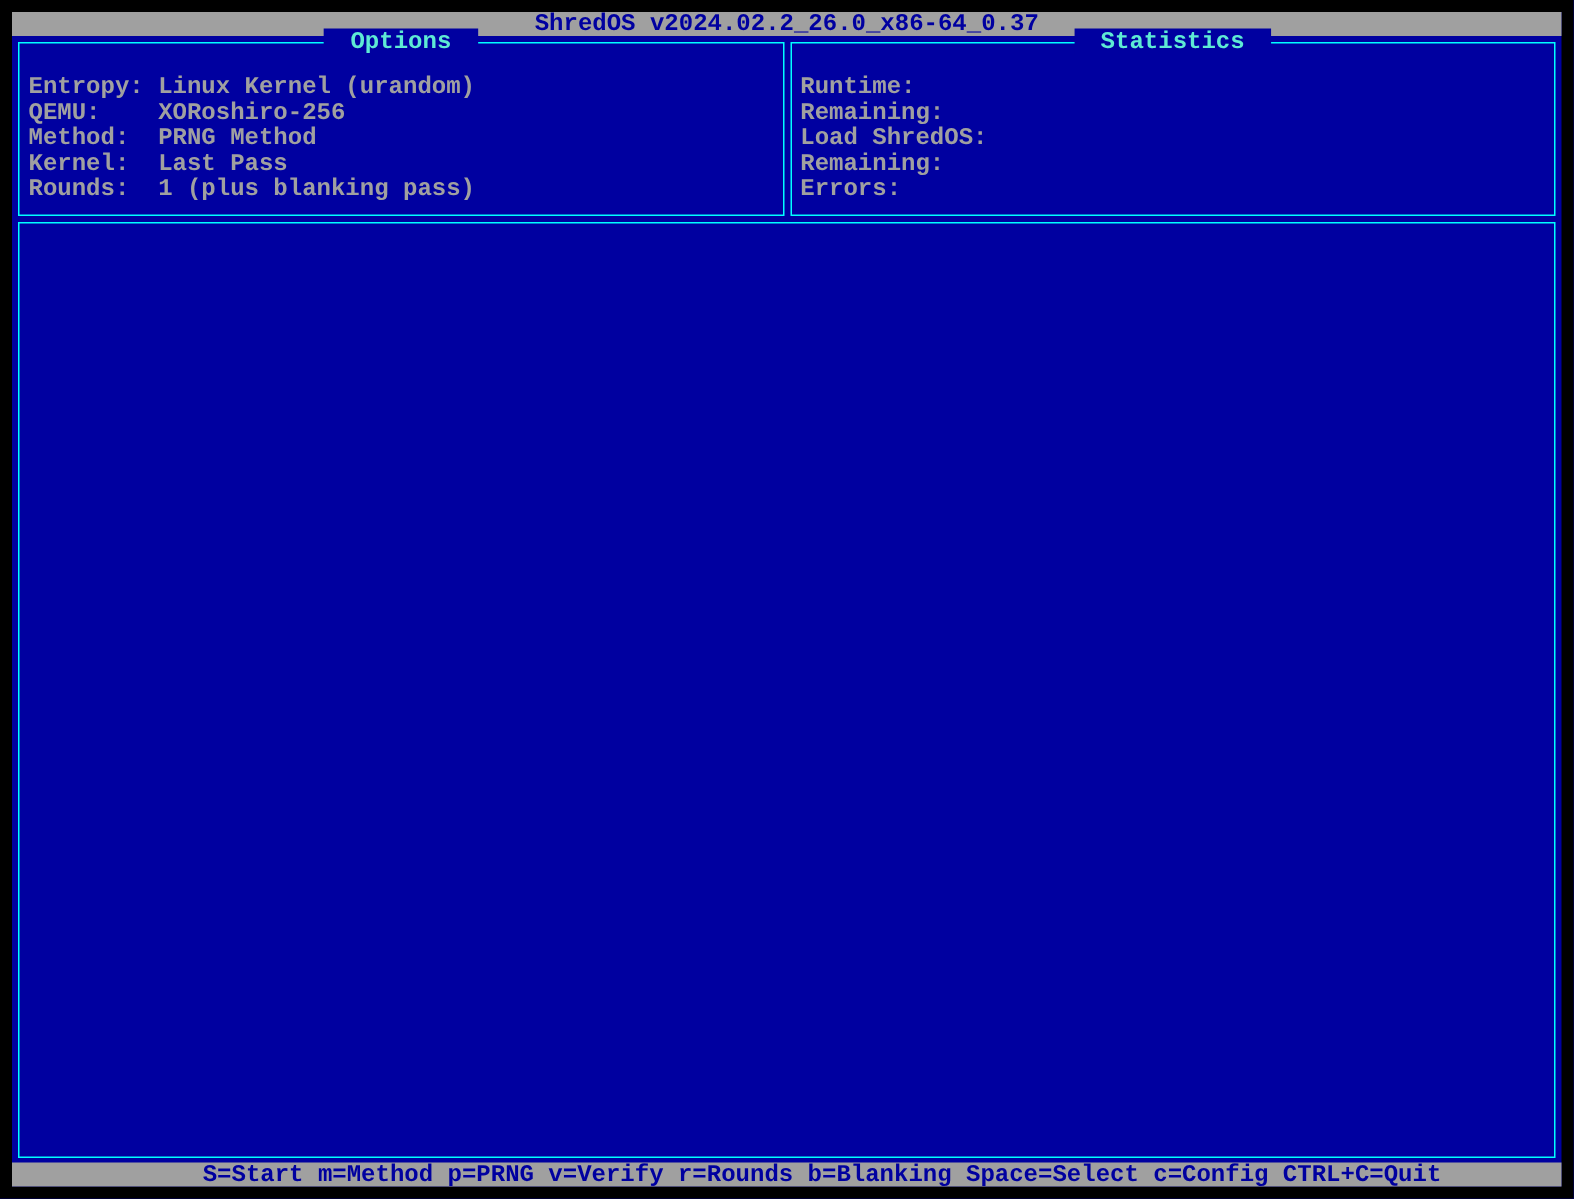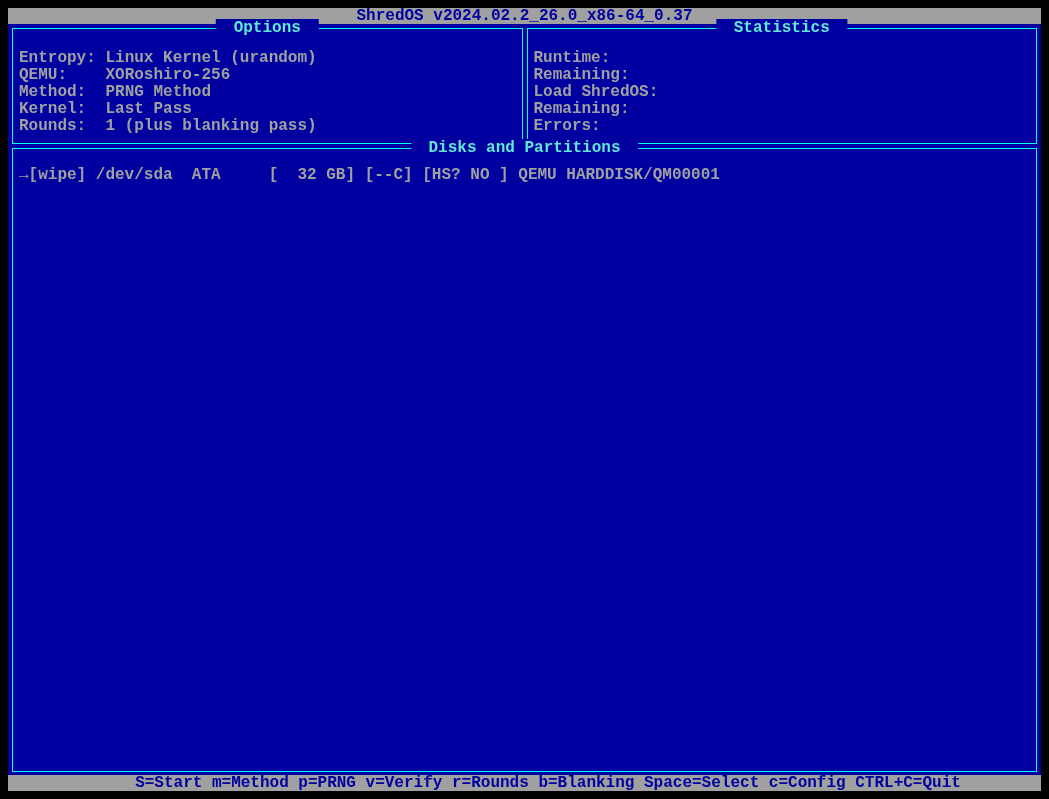--- a/index.html
+++ b/index.html
@@ -110,19 +110,18 @@
 <span class="row"><span>Remaining:</span><span></span></span>
 <span class="row"><span>Load ShredOS:</span><span></span></span>
 <span class="row"><span>Remaining:</span><span></span></span>
 <span class="row"><span>Errors:</span><span></span></span>
 </div>
     </div>
   </div>
 
   <div class="disks-container">
     <div class="disks-box">
-      <div class="box-title">Disks and Partitions</div>
-      <div class="disks-body" id="disks-body"><div class="disk-row">→[wipe] /dev/sda  ATA     [  32 GB] [--C] [HS? NO ] QEMU HARDDISK/QM00001</div></div>
+      <div class="disks-body" id="disks-body"></div>
     </div>
   </div>
 
   <div class="footer"><span>S=Start m=Method p=PRNG v=Verify r=Rounds b=Blanking Space=Select c=Config CTRL+C=Quit</span></div>
 </div>
 
 </body></html>

